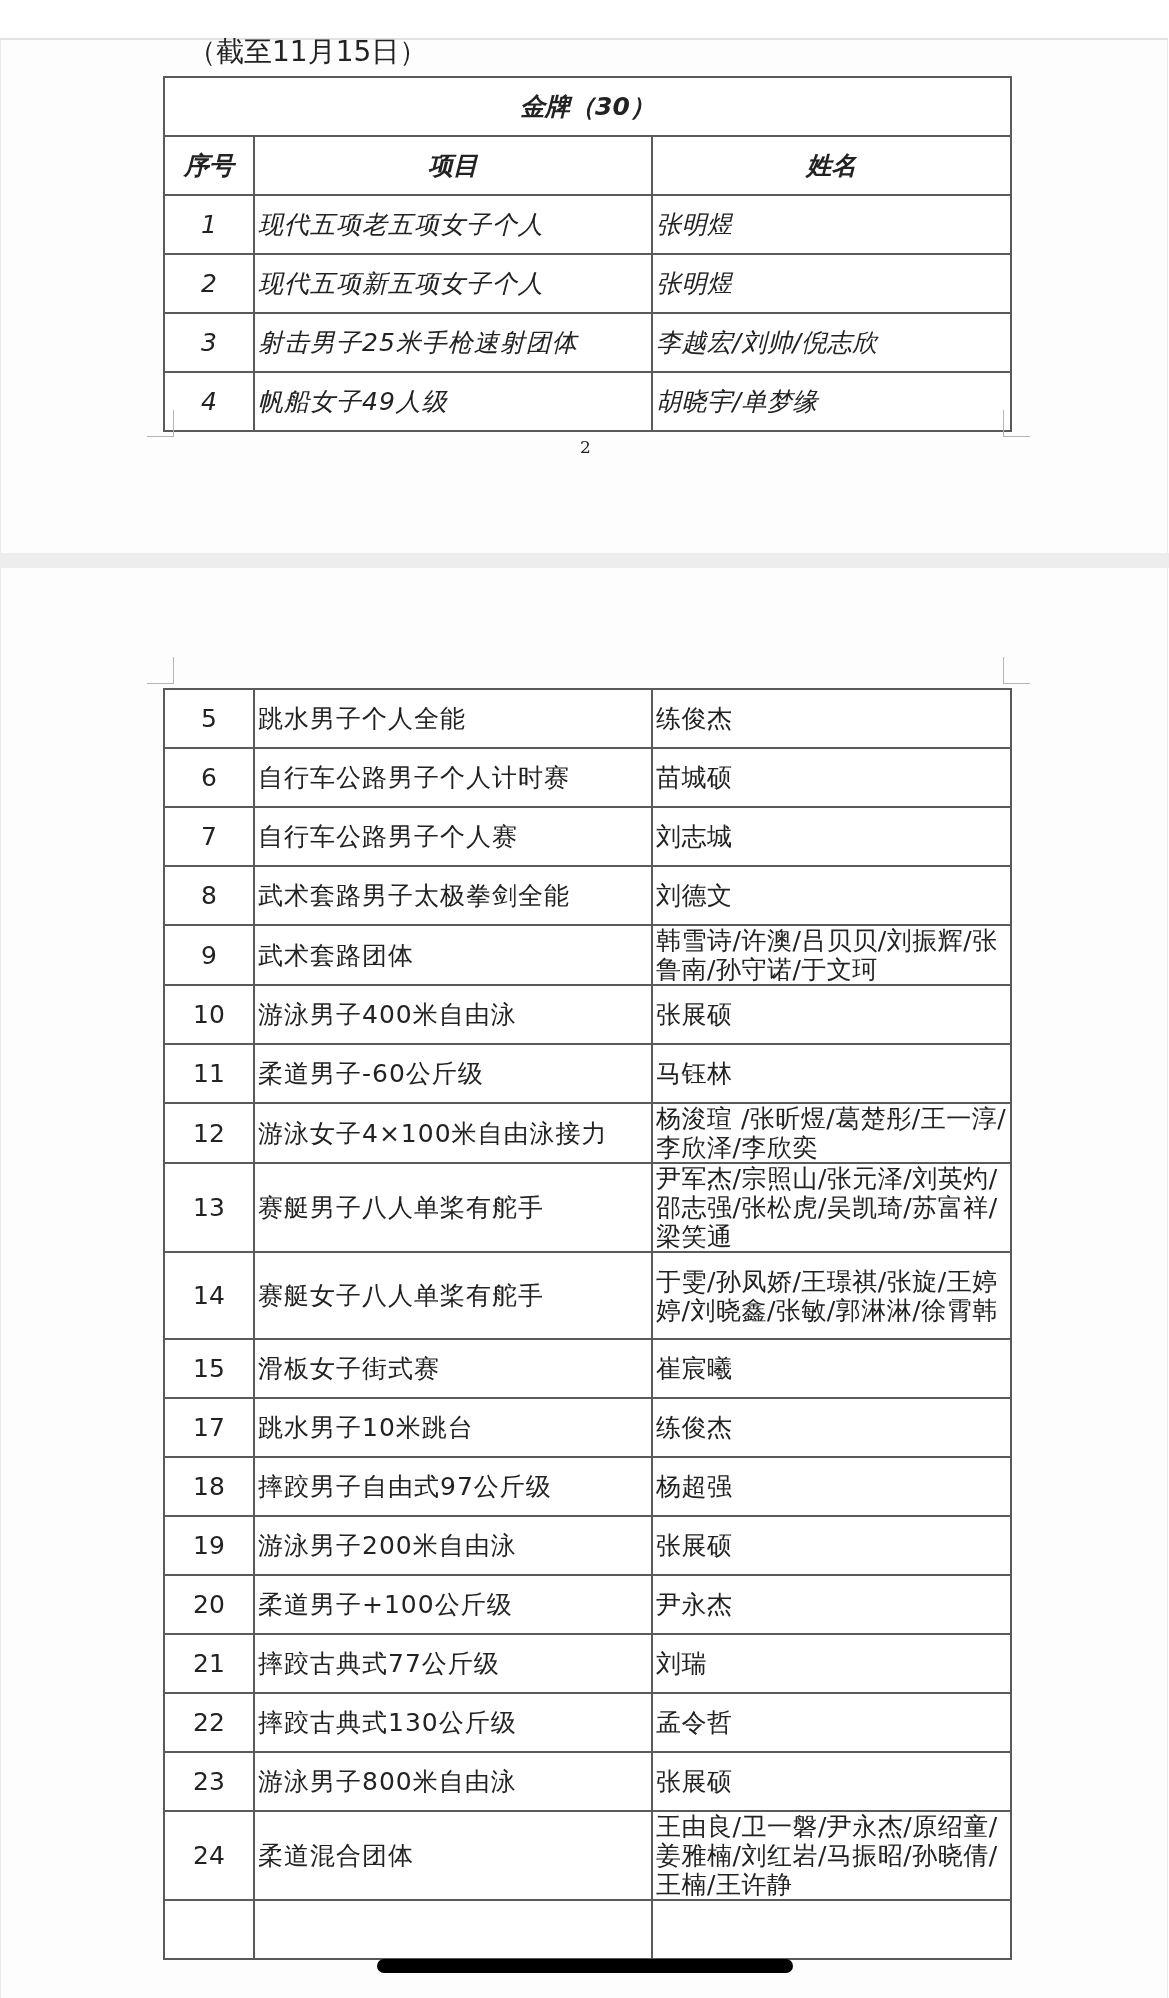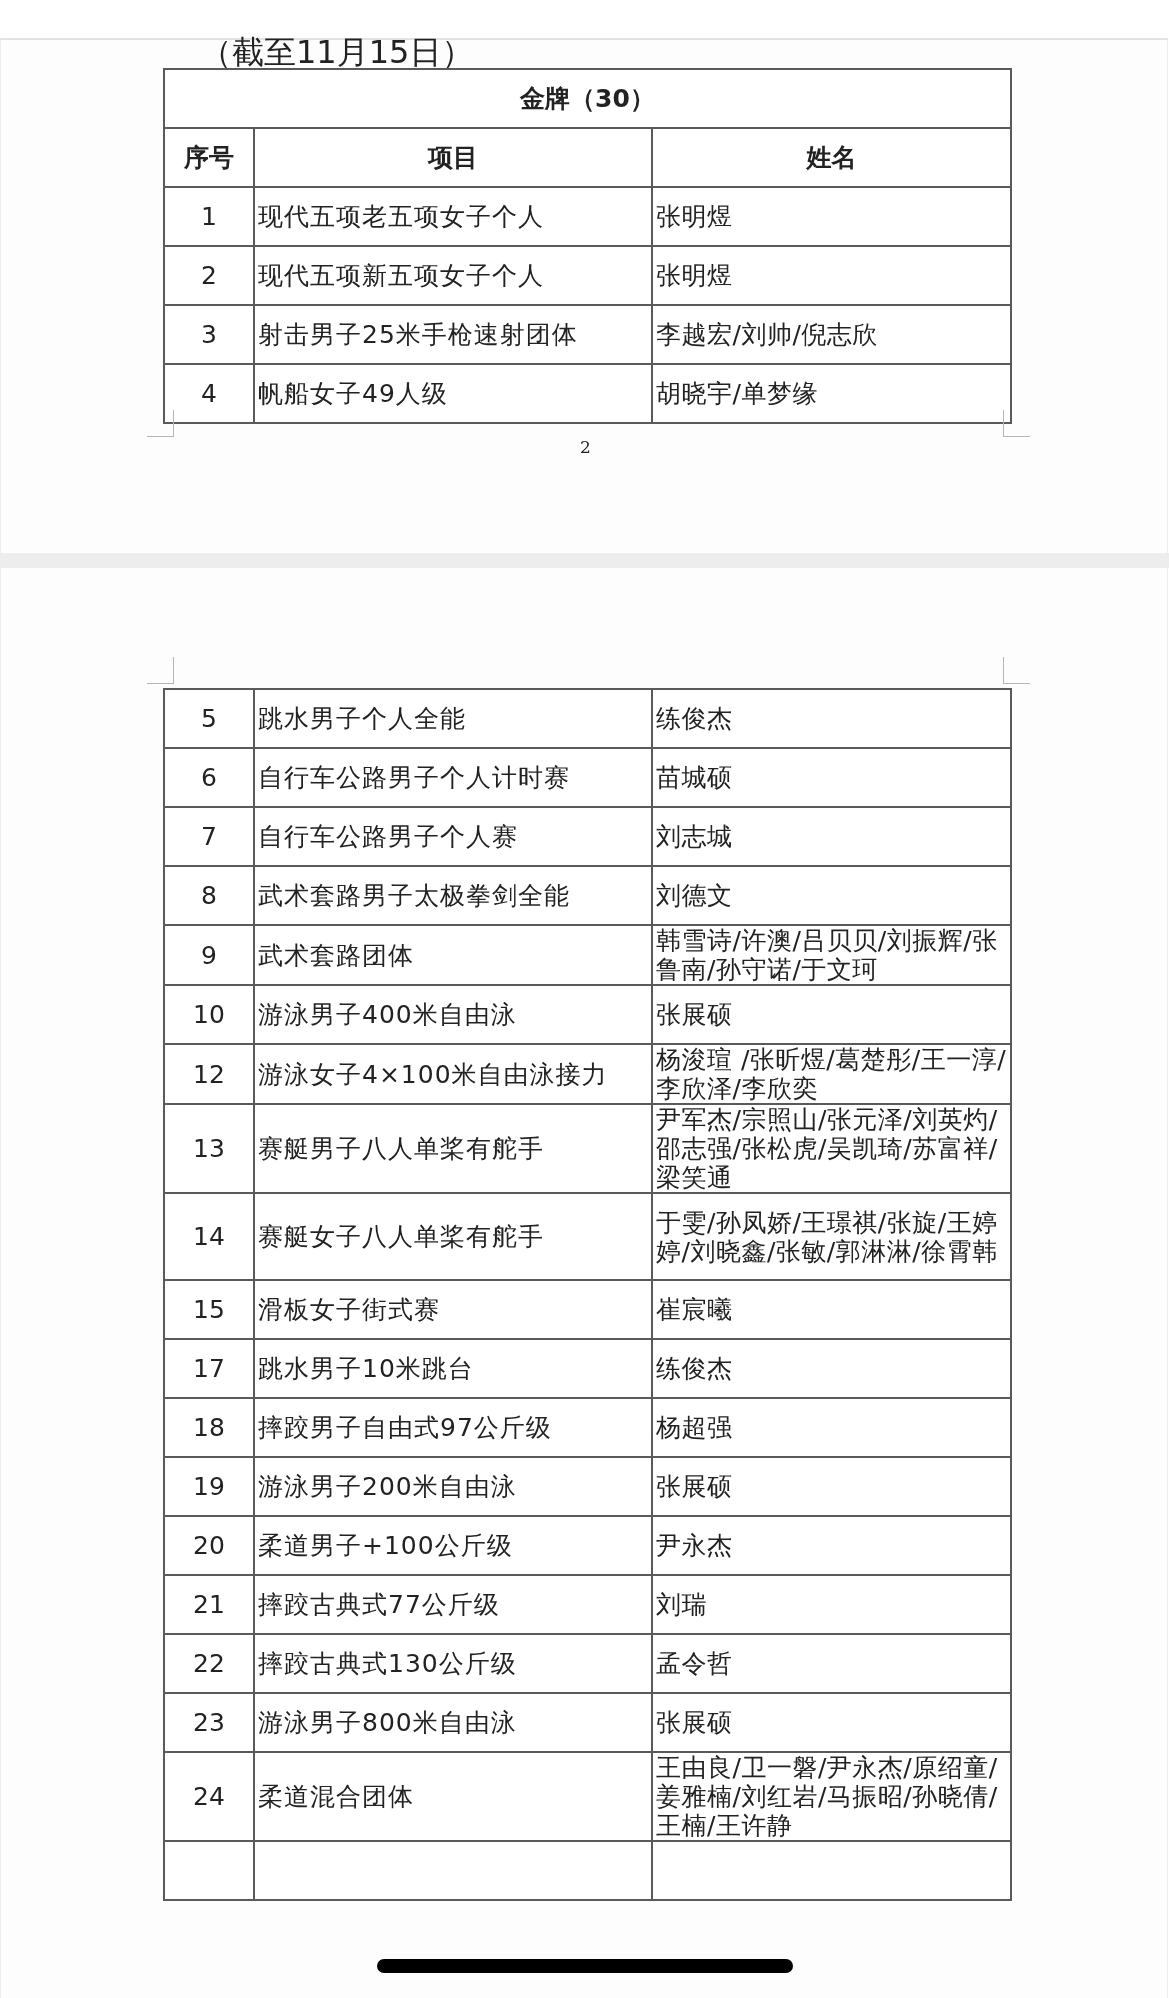--- a/index.html
+++ b/index.html
@@ -12,32 +12,32 @@
   .page {
     position:absolute; left:0; width:1168px; background:#fdfdfd;
     border-left:1px solid #ececec; border-right:1px solid #ececec;
     box-sizing:border-box;
   }
   #page1 { top:38px; height:515px; border-top:2px solid #e2e2e2; }
   #page-gap { position:absolute; left:0; top:553px; width:1169px; height:15px; background:#ededed; }
   #page2 { top:568px; height:1430px; }
 
   .date-note {
-    position:absolute; left:200px; top:36px;
-    font-size:32px; line-height:32px; color:#222;
+    position:absolute; left:188px; top:36px;
+    font-size:28px; line-height:32px; color:#222;
   }
   table.medals {
     position:absolute; left:163px; border-collapse:collapse;
     table-layout:fixed; background:#fff;
   }
   table.medals td {
     border:2px solid #5a5a5a; padding:0; font-size:25px; color:#222;
     vertical-align:middle; overflow:hidden;
   }
-  #table1 { top:68px; width:847px; }
+  #table1 { top:76px; width:847px;font-style:italic; }
   #table2 { top:688px; width:847px; }
   col.c-no { width:90px; }
   col.c-ev { width:398px; }
   col.c-nm { width:359px; }
 
   td.title-cell { height:57px; text-align:center; font-weight:bold; font-size:26px; }
   td.hdr { height:57px; text-align:center; font-weight:bold; font-size:26px; }
   td.num { text-align:center; font-size:23px; }
   td.ev { padding-left:3px !important; letter-spacing:1px;margin-top:9px; }
   td.nm { padding-left:3px !important; line-height:29px; letter-spacing:0.5px; }
@@ -143,20 +143,25 @@
         <td class="num">9</td>
         <td class="ev">武术套路团体</td>
         <td class="nm">韩雪诗/许澳/吕贝贝/刘振辉/张鲁南/孙守诺/于文珂</td>
       </tr>
     <tr class="r2">
         <td class="num">10</td>
         <td class="ev">游泳男子400米自由泳</td>
         <td class="nm">张展硕</td>
       </tr>
     <tr class="r2">
+        <td class="num">11</td>
+        <td class="ev">柔道男子-60公斤级</td>
+        <td class="nm">马钰林</td>
+      </tr>
+    <tr class="r2">
         <td class="num">12</td>
         <td class="ev">游泳女子4×100米自由泳接力</td>
         <td class="nm">杨浚瑄 /张昕煜/葛楚彤/王一淳/李欣泽/李欣奕</td>
       </tr>
     <tr class="r3">
         <td class="num">13</td>
         <td class="ev">赛艇男子八人单桨有舵手</td>
         <td class="nm">尹军杰/宗照山/张元泽/刘英灼/邵志强/张松虎/吴凯琦/苏富祥/梁笑通</td>
       </tr>
     <tr class="r3">

